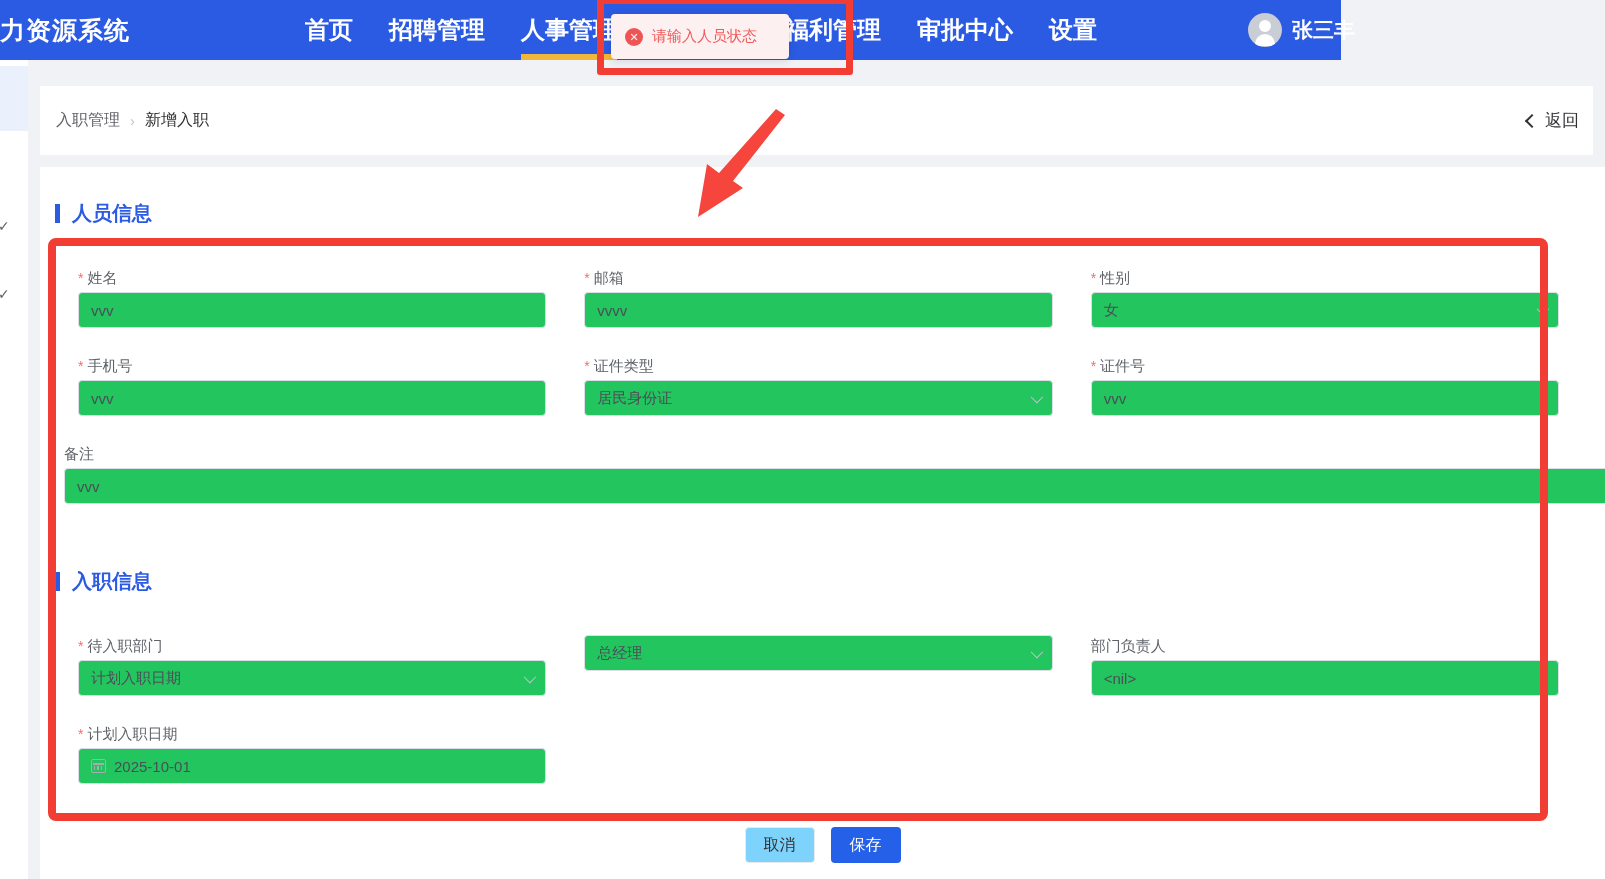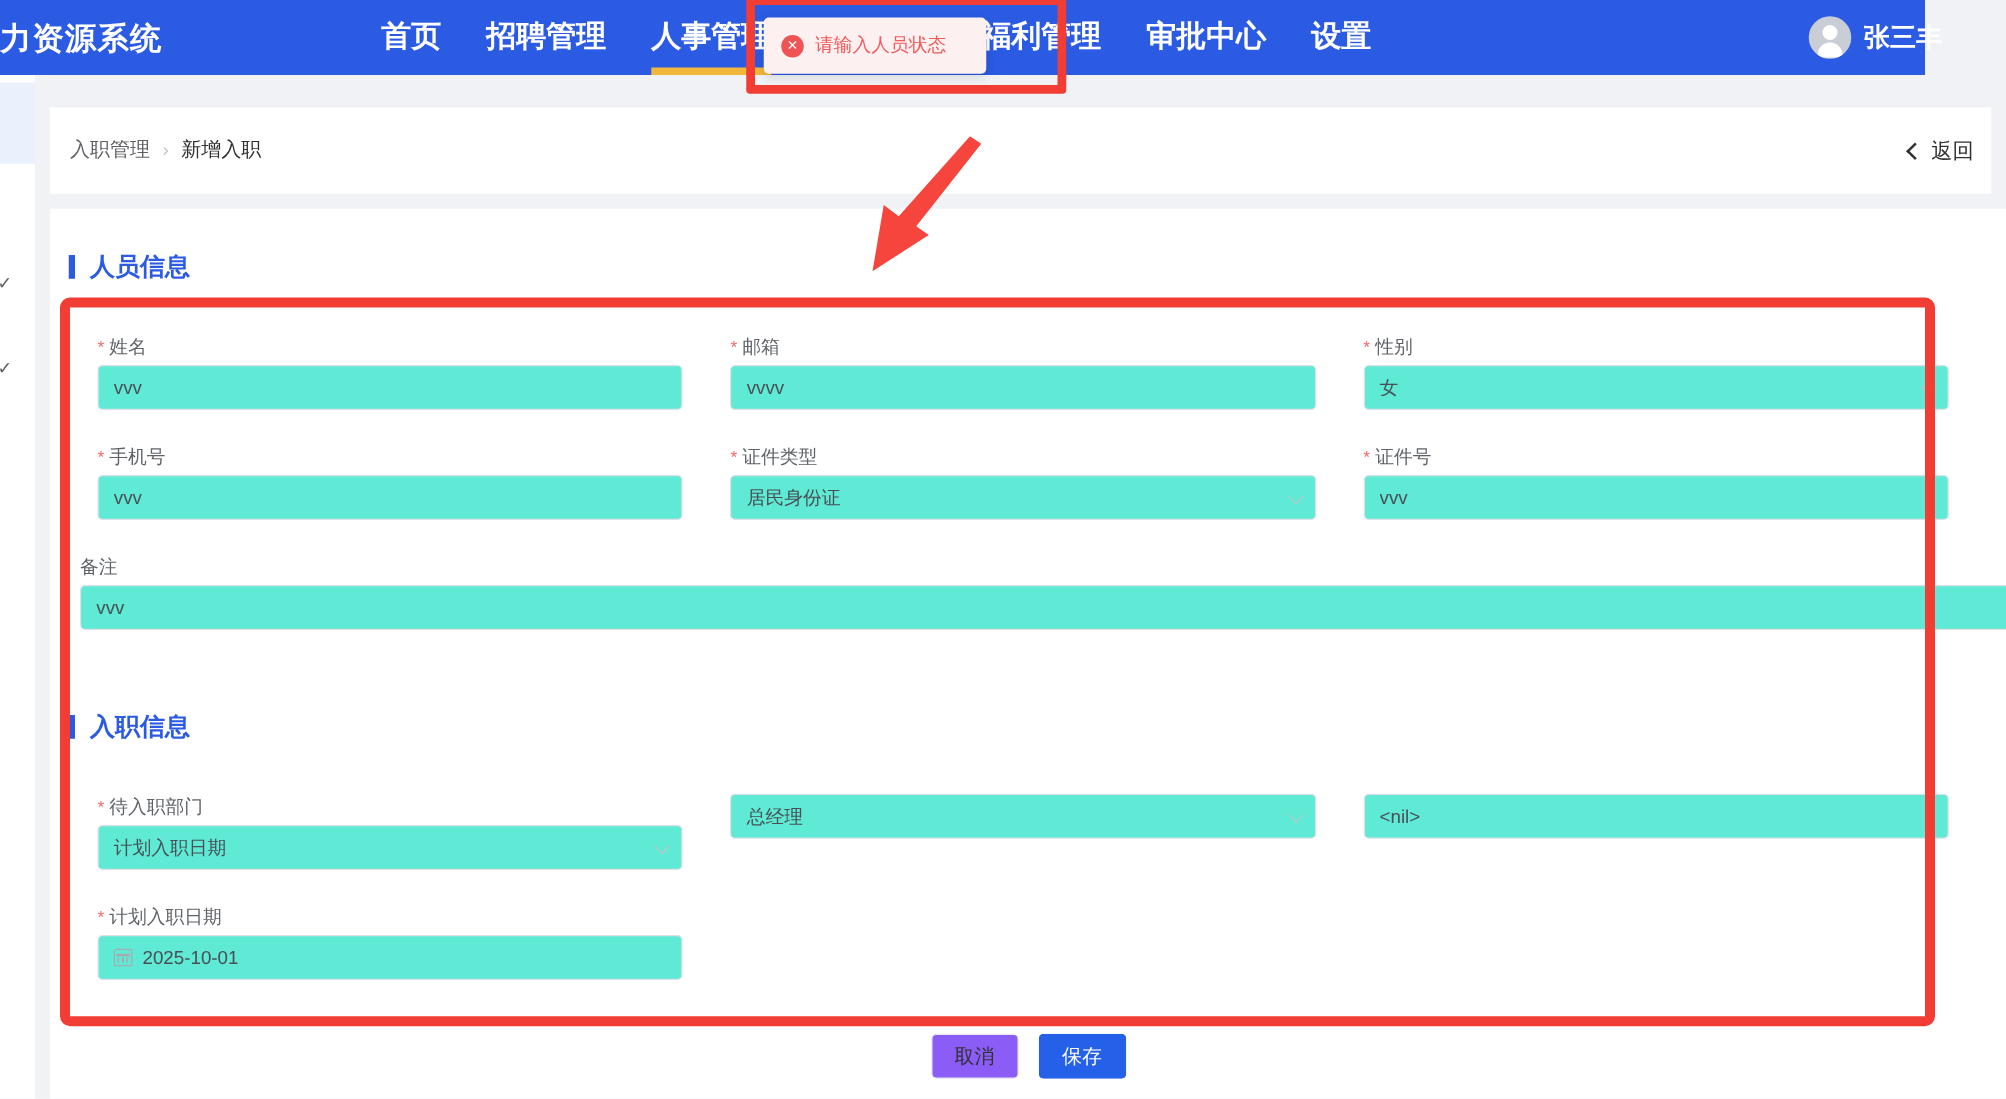--- a/index.html
+++ b/index.html
@@ -4,21 +4,21 @@
 <style>
   * { margin:0; padding:0; box-sizing:border-box; }
   html,body { width:1605px; height:879px; overflow:hidden; }
   body {
     font-family:"Liberation Sans","DejaVu Sans",sans-serif;
     background:#f0f2f5; position:relative; color:#303133;
   }
 
   
   .navbar {
-    position:absolute; left:0; top:0; width:1540px; height:60px;
+    position:absolute; left:0; top:0; width:1341px; height:60px;
     background:#2b5ae3; display:flex; align-items:center; z-index:1;
   }
   .brand {
     color:#fff; font-size:25px; font-weight:bold; letter-spacing:1px;
     margin-left:0; white-space:nowrap;
   }
   .nav-menu { display:flex; align-items:center; position:absolute; left:305px; top:0; height:60px; }
   .nav-item {
     color:#fff; font-size:24px; font-weight:bold; white-space:nowrap;
     height:60px; line-height:60px; margin-right:36px; position:relative; cursor:pointer;
@@ -79,38 +79,38 @@
   .title-text { color:#2b5ae3; font-size:20px; font-weight:bold; }
 
   .grid {
     display:grid; grid-template-columns:repeat(3,1fr); column-gap:24px;
     margin:41px 46px 0 24px;
   }
   .field { margin-bottom:27px;margin-left:14px; }
   .f-label { font-size:15px; color:#5f6368; height:21px; line-height:21px; margin-bottom:4px; white-space:nowrap; }
   .req { color:#f56c6c; margin-right:4px; font-size:14px; }
   .f-input, .f-select {
-    height:36px; border:1px solid #dcdfe6; border-radius:4px; background:#5eead4;
+    height:36px; border:1px solid #dcdfe6; border-radius:4px; background:#22c55e;
     display:flex; align-items:center; padding:0 12px; font-size:15px; color:#4a4f57; width:100%;
   }
   input.f-input { outline:none; font-family:inherit; }
   .f-select { justify-content:space-between; cursor:pointer; }
   .sel-chev {
     width:9px; height:9px; border-right:1.7px solid #c0c4cc; border-bottom:1.7px solid #c0c4cc;
     transform:rotate(45deg) translateY(-2px); flex:none;
   }
   .remark-wrap { margin-left:24px; width:calc(100% + 40px); }
   .cal-icon { width:15px; height:14px; border:1.5px solid #a8abb2; border-radius:2px; position:relative; margin-right:8px; flex:none; }
   .cal-icon::before { content:""; position:absolute; left:1px; right:1px; top:3px; height:1.5px; background:#a8abb2; }
   .cal-icon::after { content:""; position:absolute; left:2px; top:6px; width:8px; height:4px;
      background:repeating-linear-gradient(90deg,#a8abb2 0 1.5px,transparent 1.5px 3.5px); }
 
   .btn-row { display:flex; justify-content:center; gap:16px; margin-top:16px; }
   .btn { height:36px; padding:0 18px; border-radius:4px; font-size:16px; display:flex; align-items:center; cursor:pointer; border:1px solid transparent; }
-  .btn-cancel { background:#8b5cf6; border-color:#e8eaee; color:#303133;text-align:right; }
+  .btn-cancel { background:#7dd3fc; border-color:#e8eaee; color:#303133;text-align:right; }
   .btn-save { background:#2460e8; color:#fff; }
 
   
   .anno { position:absolute; z-index:10; pointer-events:none; }
   .anno-rect-toast { left:597px; top:-3px; width:256px; height:78px; border:7px solid #f23d35; border-radius:3px; }
   .anno-rect-form { left:48px; top:238px; width:1500px; height:583px; border:8px solid #f23d35; border-radius:8px; }
   .anno-arrow { left:688px; top:107px; width:100px; height:112px; }
 </style>
 </head>
 <body>
@@ -213,20 +213,21 @@
         <span class="sel-chev"></span>
       </div>
     </div>
     <div class="field">
       <div class="f-select">
         <span>总经理</span>
         <span class="sel-chev"></span>
       </div>
     </div>
     <div class="field">
+      <div class="f-label"><span>部门负责人</span></div>
       <input class="f-input" value="&lt;nil&gt;" style="">
     </div>
     <div class="field">
       <div class="f-label"><span class="req">*</span><span>计划入职日期</span></div>
       <div class="f-select" style="justify-content:flex-start">
         <span class="cal-icon"></span>
         <span>2025-10-01</span>
       </div>
     </div>
   </div>

